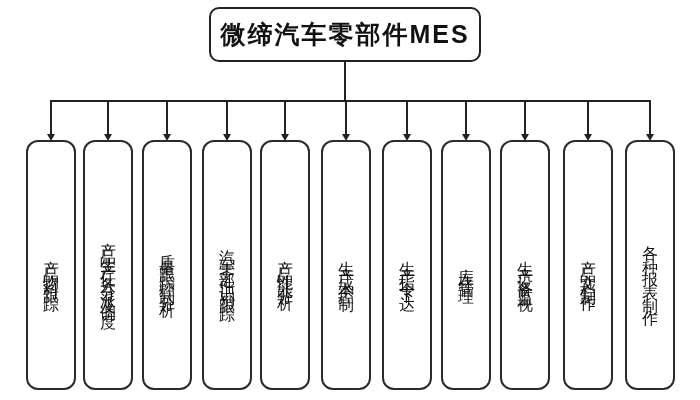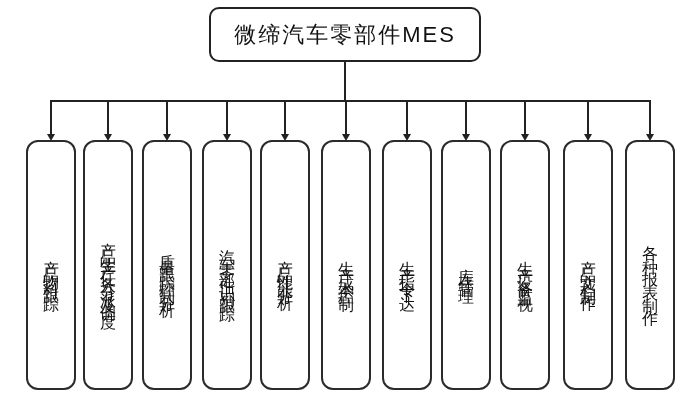--- a/index.html
+++ b/index.html
@@ -25,22 +25,22 @@
     height: 55px;
     border: 2px solid #222222;
     border-radius: 10px;
     background: #ffffff;
     display: flex;
     align-items: center;
     justify-content: center;
     box-sizing: border-box;
   }
   .root-box span {
-    font-size: 22px;
-    font-weight: 400;
+    font-size: 25px;
+    font-weight: 700;
     letter-spacing: 2px;
     white-space: nowrap;
   }
   
   .stem {
     position: absolute;
     left: 344px;
     top: 62px;
     width: 2px;
     height: 40px;

